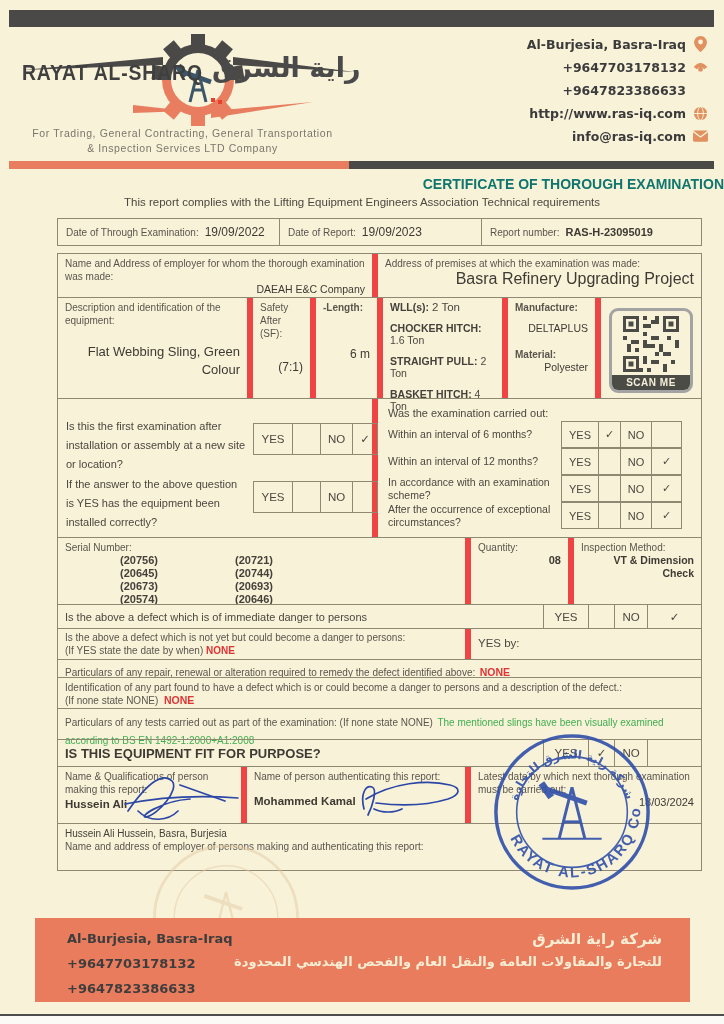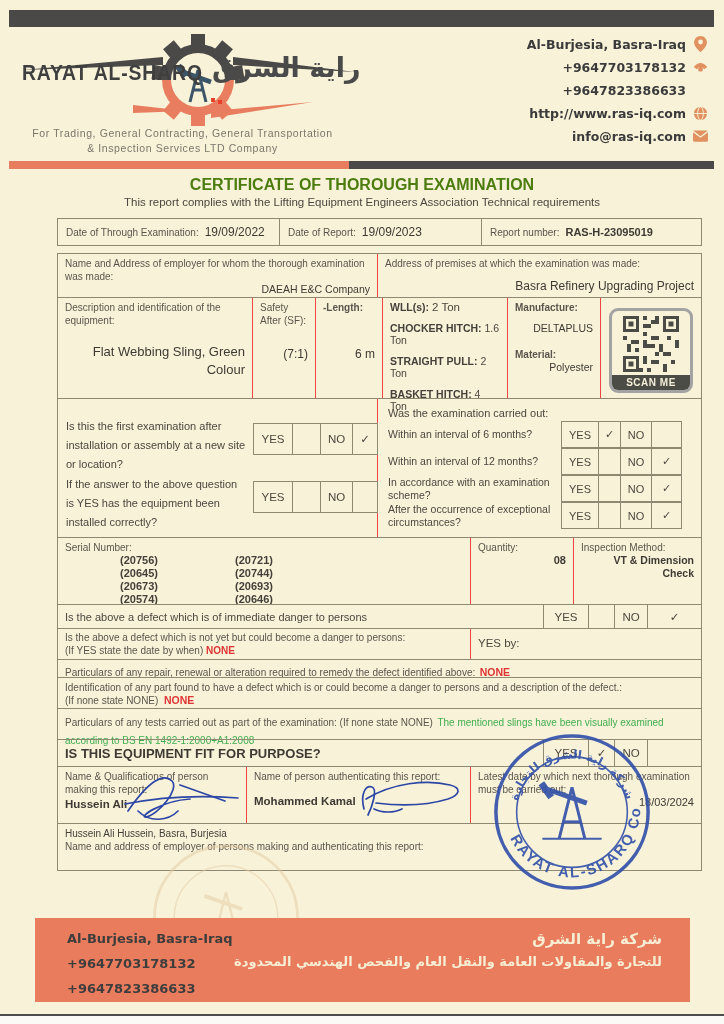--- a/index.html
+++ b/index.html
@@ -11,35 +11,35 @@
   .company-ar{left:212px;top:52px;font-size:27px;font-weight:bold;color:#4a4a4a;font-family:"DejaVu Sans",sans-serif;direction:rtl;}
   .tagline{left:10px;top:126px;width:345px;text-align:center;font-size:10.5px;line-height:15px;color:#7b766b;letter-spacing:.6px;}
   .contacts{right:16px;top:36px;display:flex;flex-direction:column;gap:7px;align-items:flex-end;}
   .contact-row{display:flex;align-items:center;gap:7px;font-size:12.5px;font-weight:bold;color:#3b3b3b;font-family:"DejaVu Sans",sans-serif;}
   .cicon{width:15px;height:16px;display:inline-flex;align-items:center;justify-content:center;}
   .cicon.empty{visibility:hidden;}
   .divider{left:9px;top:161px;width:705px;height:8px;display:flex;}
   .divider .d-orange{width:340px;background:#e87e5f;}
   .divider .d-dark{flex:1;background:#4a4948;}
   
-  .title{left:0;top:176px;width:724px;text-align:center;font-size:16px;font-weight:bold;color:#4d7c0f;}
+  .title{left:0;top:176px;width:724px;text-align:right;font-size:14px;font-weight:bold;color:#0f766e;}
   .subtitle{left:0;top:196px;width:724px;text-align:center;font-size:11.5px;color:#4c473f;}
   
   .meta-row{left:57px;top:218px;width:643px;height:26px;border:1px solid #8f8873;display:flex;background:transparent;}
   .meta-cell{display:flex;align-items:center;gap:6px;padding:0 8px;border-right:1px solid #8f8873;}
   .meta-cell:last-child{border-right:none;}
   .m1{width:205px;}.m2{width:185px;}.m3{flex:1;}
   .mlabel{font-size:10px;color:#5a554c;}
   .mvalue{font-size:12px;color:#3e3a33;}
   .mvalue.b{font-weight:bold;font-size:11px;}
   
   .maintable{left:57px;top:253px;width:643px;border:1px solid #8f8873;}
   .trow{display:flex;border-top:1px solid #8f8873;position:relative;}
   .trow:first-child{border-top:none;}
-  .tcell{border-right:1px solid #ef4444;box-sizing:border-box;padding:3px 7px;position:relative;}
+  .tcell{border-right:6px solid #ef4444;box-sizing:border-box;padding:3px 7px;position:relative;}
   .tcell:last-child{border-right:none;}
   .lab{font-size:10px;line-height:13px;color:#5a554c;}
   .lab.b{font-weight:bold;}
   .val{font-size:12px;color:#3e3a33;text-align:right;}
   .r1{height:43px;}
   .r1 .c-emp{width:320px;}
   .r1 .c-prem{flex:1;}
   .r2{height:100px;}
   .r2 .c-desc{width:195px;}
   .r2 .c-sf{width:63px;}
@@ -237,21 +237,21 @@
 
   <div class="abs maintable">
 
     <div class="trow r1">
       <div class="tcell c-emp">
         <div class="lab">Name and Address of employer for whom the thorough examination was made:</div>
         <div class="val" style="font-size:10.5px">DAEAH E&amp;C Company</div>
       </div>
       <div class="tcell c-prem">
         <div class="lab">Address of premises at which the examination was made:</div>
-        <div class="val" style="font-size:12px;margin-top:9px">Basra Refinery Upgrading Project</div>
+        <div class="val" style="font-size:16px;margin-top:0">Basra Refinery Upgrading Project</div>
       </div>
     </div>
 
     <div class="trow r2">
       <div class="tcell c-desc">
         <div class="lab">Description and identification of the equipment:</div>
         <div class="val" style="font-size:13px;margin-top:16px;line-height:18px">Flat Webbing Sling, Green Colour</div>
       </div>
       <div class="tcell c-sf">
         <div class="lab">Safety After (SF):</div>

